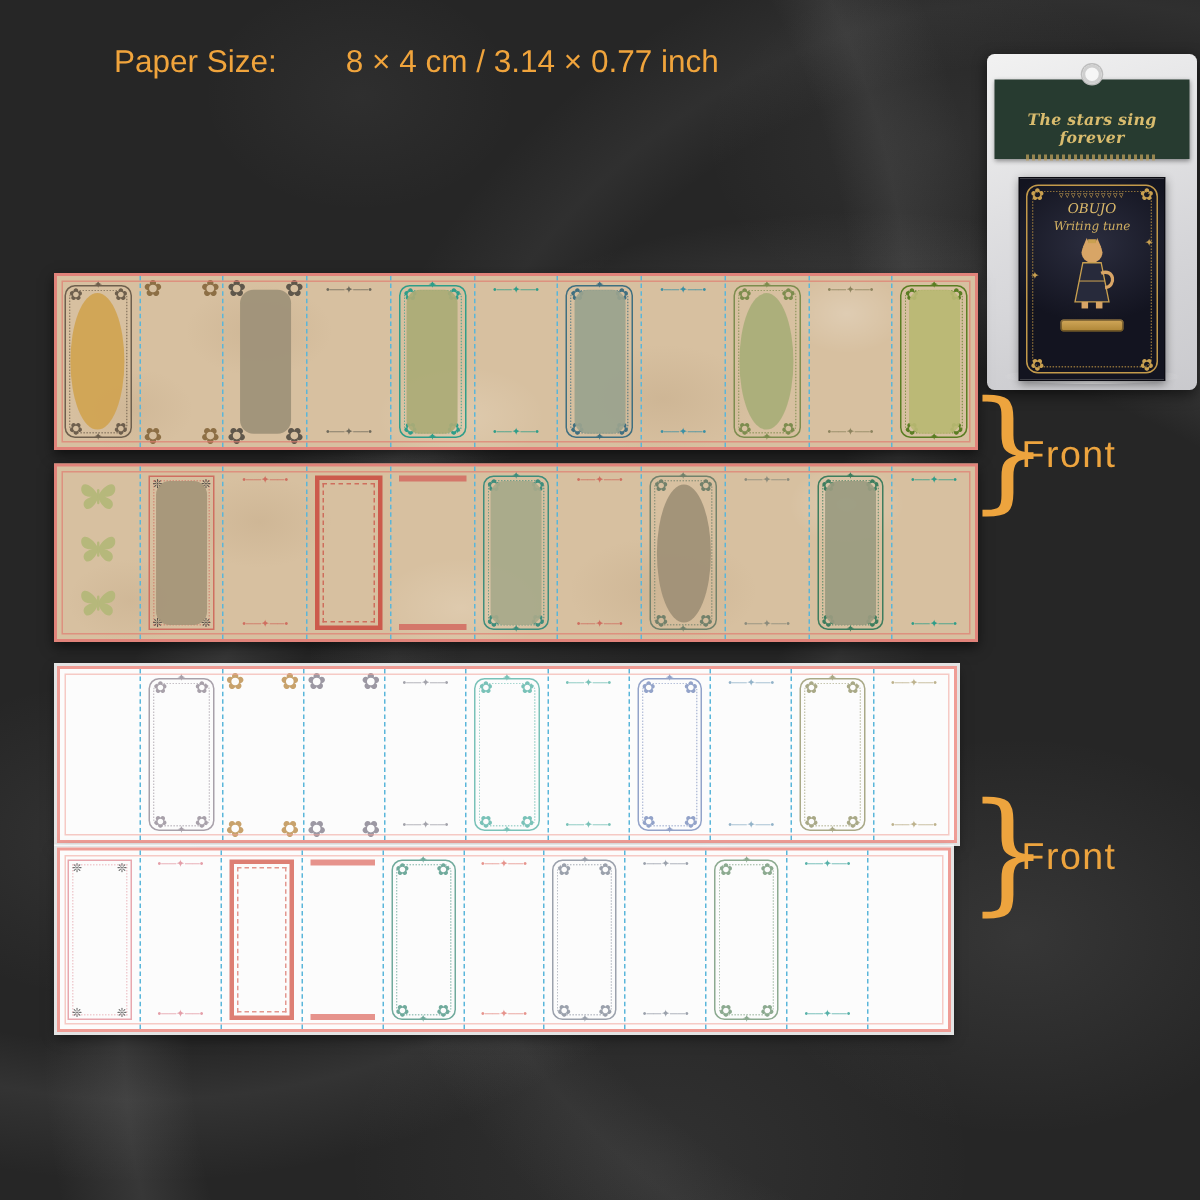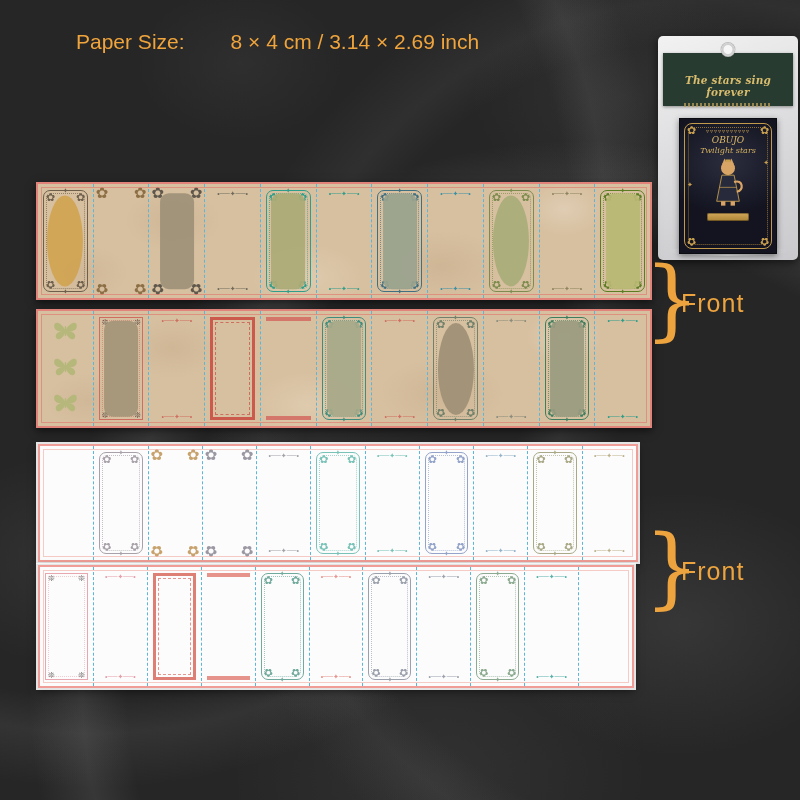--- a/index.html
+++ b/index.html
@@ -105,42 +105,42 @@
   .brace.back{left:644px;top:528px;}
   .side-label{position:absolute;color:#eda43e;font-size:25px;letter-spacing:1px;}
   .side-label.front{left:681px;top:289px;}
   .side-label.back{left:681px;top:557px;}
 </style>
 </head>
 <body>
 
 <div class="info">
   <div class="info-row">
-    <span class="info-label">Paper Size:</span><span class="info-value">8 × 4 cm / 3.14 × 2.69 inch</span>
+    <span class="info-label">Paper Size:</span><span class="info-value">8 × 4 cm / 3.14 × 0.77 inch</span>
   </div>
 </div>
 
 <div class="package">
   <div class="pouch"></div>
   <div class="header-card">
     <div class="card-title">The stars sing forever</div>
     <div class="card-sub"></div>
   </div>
   <div class="hang-hole"></div>
   <div class="notepad">
     <div class="np-border">
       <span class="corner tl">✿</span>
       <span class="corner tr">✿</span>
       <span class="corner bl">✿</span>
       <span class="corner br">✿</span>
     </div>
     <div class="np-inner">
       <div class="np-bunting">▿▿▿▿▿▿▿▿▿▿▿</div>
       <div class="np-t1">OBUJO</div>
-      <div class="np-t2">Twilight stars</div>
+      <div class="np-t2">Writing tune</div>
       <svg viewBox="0 0 40 62" width="36" height="54" style="margin-top:1px">
         <path d="M13 10 L16 3 L19 10 Z" fill="#d8a566"></path>
         <path d="M21 10 L24 3 L27 10 Z" fill="#d8a566"></path>
         <circle cx="20" cy="14" r="8" fill="#d8a566"></circle>
         <rect x="17" y="4" width="6" height="3" fill="#c9a050"></rect>
         <path d="M13 22 L27 22 L33 52 L7 52 Z" fill="#272a3b" stroke="#c9a050" stroke-width="1"></path>
         <path d="M10 36 L30 36" stroke="#c9a050" stroke-width="0.8"></path>
         <path d="M27 30 C37 26 39 40 30 41" stroke="#d8a566" stroke-width="2.5" fill="none"></path>
         <rect x="12" y="52" width="5" height="5" fill="#d8a566"></rect>
         <rect x="23" y="52" width="5" height="5" fill="#d8a566"></rect>

